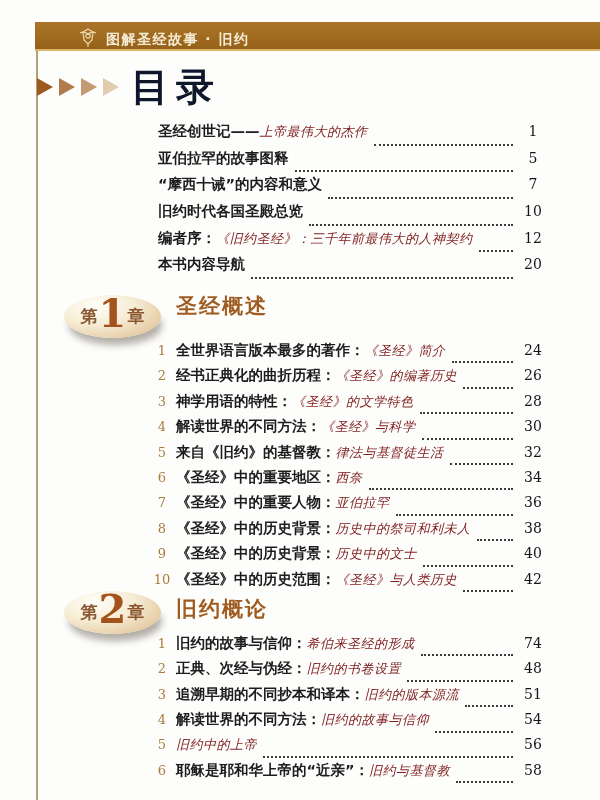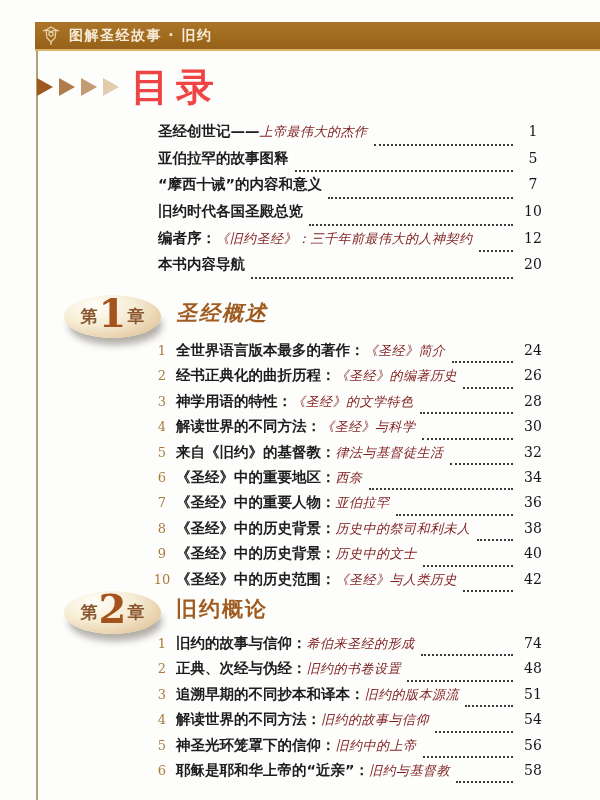--- a/index.html
+++ b/index.html
@@ -6,36 +6,36 @@
   body{
     width:600px;height:800px;position:relative;overflow:hidden;
     background:#fdfdfc;
     font-family:"DejaVu Sans","Liberation Sans",sans-serif;
   }
   
   .header-bar{
     position:absolute;left:35px;top:22px;right:0;height:27px;
     background:linear-gradient(180deg,#ab752a 0%,#9d671c 70%,#95611a 100%);
     border-bottom:2px solid #dcb468;
-    display:flex;align-items:center;
+    display:flex;align-items:flex-end;padding-left:37px;
   }
   .logo{width:20px;height:22px;margin-left:6px;flex:0 0 auto;}
   .header-title{
     color:#f6ecd6;font-size:14px;font-weight:bold;margin-left:8px;
     letter-spacing:1.5px;white-space:nowrap;
   }
   
   .vline{position:absolute;left:36px;top:51px;bottom:0;width:2px;background:#b3a271;}
   
   .title-row{position:absolute;left:37px;top:68px;display:flex;align-items:center;}
   .tri{width:0;height:0;border-top:9px solid transparent;border-bottom:9px solid transparent;
        border-left-width:16px;border-left-style:solid;margin-right:6px;}
   .toc-title{
     font-family:"DejaVu Serif","Liberation Serif",serif;
-    font-size:38px;font-weight:bold;color:#ef4444;margin:0 16px 0 6px;
+    font-size:38px;font-weight:bold;color:#0f172a;margin:0 16px 0 6px;
     letter-spacing:7px;line-height:1;
   }
   
   .list{position:absolute;right:52px;}
   .front{left:158px;top:122px;}
   .items{left:152px;}
   .row{display:flex;align-items:baseline;overflow:hidden;}
   .front .row{height:26.7px;}
   .items .row{height:25.4px;}
   .item-no{
@@ -67,21 +67,21 @@
   }
   .badge-num{
     font-family:"DejaVu Serif","Liberation Serif",serif;
     font-size:40px;font-weight:bold;color:#a4531c;line-height:0;
     position:relative;top:-4px;margin:0 1px;
   }
   .chapter-title{
     position:absolute;left:176px;margin:0;
     font-size:21px;font-weight:bold;color:#a05c20;letter-spacing:2px;white-space:nowrap;
   }
-  #ch1-badge{top:295px;} #ch1-title{top:299px;font-style:italic;} #ch1-items{top:341px;}
+  #ch1-badge{top:295px;} #ch1-title{top:292px;} #ch1-items{top:341px;}
   #ch2-badge{top:591px;} #ch2-title{top:595px;} #ch2-items{top:634px;}
 </style>
 </head>
 <body>
 
 <div class="header-bar">
   <svg class="logo" viewBox="0 0 20 22">
     <g fill="none" stroke="#ecd9ae" stroke-width="1.2">
       <path d="M10 2 L15 5 L14 13 L10 17 L6 13 L5 5 Z"></path>
       <path d="M2 6 Q6 4 10 7 Q14 4 18 6"></path>
@@ -250,21 +250,20 @@
     </div>
     <div class="row">
       <span class="item-no">4</span>
       <span class="main">解读世界的不同方法：</span>
       <span class="sub">旧约的故事与信仰</span>
       <span class="dots"></span>
       <span class="pageno">54</span>
     </div>
     <div class="row">
       <span class="item-no">5</span>
-      <span class="main">神圣光环笼罩下的信仰：</span>
       <span class="sub">旧约中的上帝</span>
       <span class="dots"></span>
       <span class="pageno">56</span>
     </div>
     <div class="row">
       <span class="item-no">6</span>
       <span class="main">耶稣是耶和华上帝的“近亲”：</span>
       <span class="sub">旧约与基督教</span>
       <span class="dots"></span>
       <span class="pageno">58</span>

